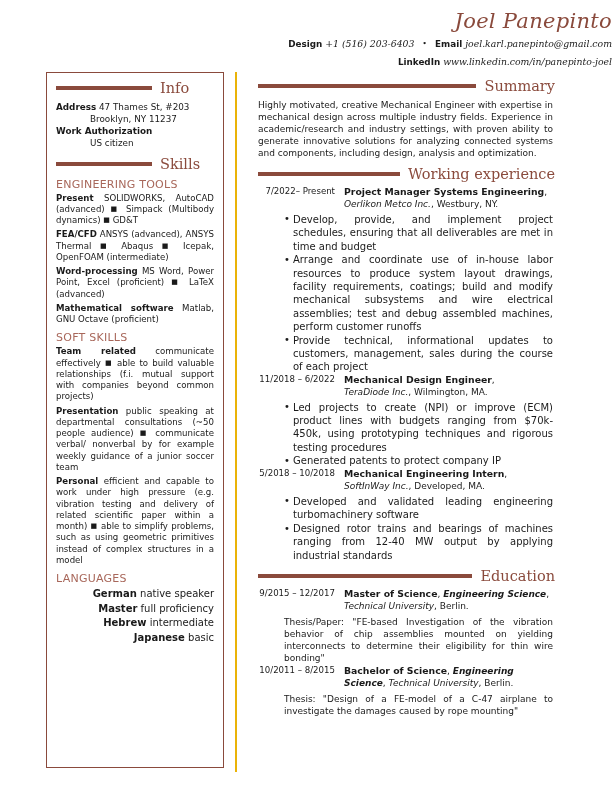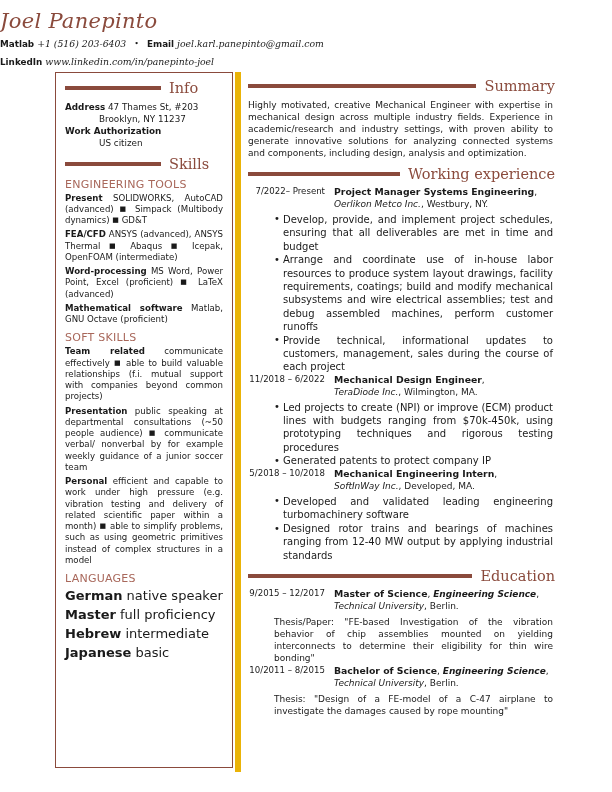--- a/index.html
+++ b/index.html
@@ -11,21 +11,21 @@
     width: 612px;
     height: 792px;
     font-family: "DejaVu Sans", sans-serif;
     color: #1a1a1a;
     position: relative;
     overflow: hidden;
   }
 
   
   #header {
-    text-align: left;
+    text-align: right;
     padding-top: 10px;
   }
   #name {
     font-family: "DejaVu Serif", serif;
     font-style: italic;
     font-size: 21px;
     color: #8a4a3c;
     letter-spacing: 0.3px;
     line-height: 1.1;
   }
@@ -55,39 +55,39 @@
     position: absolute;
     top: 72px;
     left: 0;
     width: 612px;
     height: 700px;
   }
 
   
   #sidebar {
     position: absolute;
-    left: 55px;
+    left: 46px;
     top: 0;
     width: 178px;
     height: 696px;
     border: 1px solid #8a4a3c;
     box-sizing: border-box;
     padding: 0 9px;
   }
 
   
   #maincol {
     position: absolute;
     left: 235px;
     top: 0;
     width: 320px;
     height: 700px;
-    border-left: 6px solid #eab308;
+    border-left: 2px solid #eab308;
     box-sizing: border-box;
-    padding-left: 7px;
+    padding-left: 21px;
   }
 
   
   .sect-head {
     display: flex;
     align-items: center;
     margin-top: 9px;
     margin-bottom: 5px;
   }
   .sect-rule {
@@ -127,22 +127,23 @@
   .skill-item {
     margin-bottom: 3px;
     font-size: 8.6px;
     line-height: 1.31;
     text-align: justify;
   }
   .skill-item b { font-weight: bold; }
   .sq { font-size: 7px; vertical-align: 1.5px; }
 
   .lang-row {
-    font-size: 13px;
+    font-size: 10px;
     line-height: 1.45;
+    text-align: right;
   }
   .lang-row b { font-weight: bold; }
 
   
   .summary {
     font-size: 9px;
     line-height: 1.36;
     text-align: justify;
     margin-top: 2px;
     margin-bottom: 2px;
@@ -199,21 +200,21 @@
     margin-left: 26px;
     padding-right: 2px;
   }
 </style>
 </head>
 <body>
 
 <div id="header">
   <div id="name">Joel Panepinto</div>
   <div class="contact-line">
-    <span class="lbl">Matlab</span>
+    <span class="lbl">Design</span>
     <span>+1 (516) 203-6403</span>
     <span class="sep">•</span>
     <span class="lbl">Email</span>
     <span>joel.karl.panepinto@gmail.com</span>
   </div>
   <div class="contact-line">
     <span class="lbl">LinkedIn</span>
     <span>www.linkedin.com/in/panepinto-joel</span>
   </div>
 </div>

